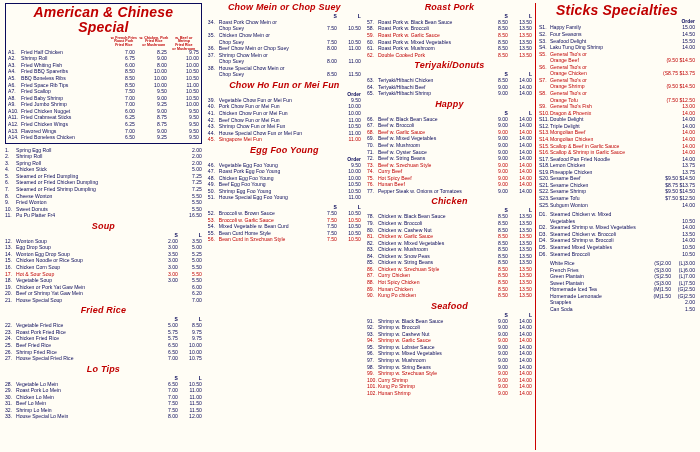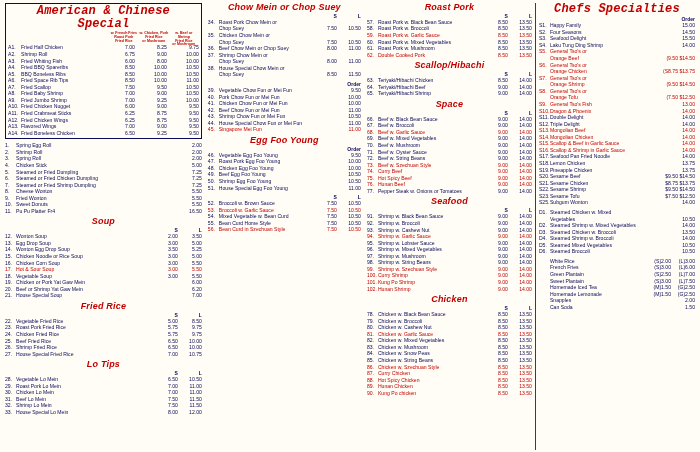--- a/index.html
+++ b/index.html
@@ -22,21 +22,21 @@
   .sec { margin-bottom:3px; }
 
   .sec-title {
     text-align:center;
     font-weight:bold;
     font-style:italic;
     color:#c00000;
     letter-spacing:.2px;
     line-height:1.1;
   }
-  .t-big { font-size:12px;font-family:Liberation Mono, monospace; }
+  .t-big { font-size:14px; }
   .t-med { font-size:9px; }
 
   .boxed {
     border:1.2px solid #0a0a5a;
     padding:1px 2px 2px 2px;
   }
   .boxed .sec-title { margin-bottom:1px; }
 
   .hdr-row {
     display:flex; justify-content:flex-end; gap:0;
@@ -483,20 +483,21 @@
           <li>
             <span class="no"></span>
             <span class="nm">Chop Suey</span>
             <span class="pr2">8.50</span>
             <span class="pr2">11.50</span>
           </li>
         </ul>
     </div>
 
     <div class="sec">
+      <div class="sec-title t-med">Chow Ho Fun or Mei Fun</div>
       <div class="order-lbl">Order</div>
       <ul class="items" id="list-chow_ho_fun">
           <li>
             <span class="no">39.</span>
             <span class="nm">Vegetable Chow Fun or Mei Fun</span>
             <span class="pr2">9.50</span>
           </li>
           <li>
             <span class="no">40.</span>
             <span class="nm">Pork Chow Fun or Mei Fun</span>
@@ -650,21 +651,21 @@
           <li class="red">
             <span class="no">62.</span>
             <span class="nm">Double Cooked Pork</span>
             <span class="pr2">8.50</span>
             <span class="pr2">13.50</span>
           </li>
         </ul>
     </div>
 
     <div class="sec">
-      <div class="sec-title t-med">Scallop/Hibachi</div>
+      <div class="sec-title t-med">Teriyaki/Donuts</div>
       <div class="sl-head">
           <div class="a">S</div>
           <div class="b">L</div>
         </div>
       <ul class="items" id="list-teriyaki">
           <li>
             <span class="no">63.</span>
             <span class="nm">Teriyaki/Hibachi Chicken</span>
             <span class="pr2">8.50</span>
             <span class="pr2">14.00</span>
@@ -678,21 +679,21 @@
           <li>
             <span class="no">65.</span>
             <span class="nm">Teriyaki/Hibachi Shrimp</span>
             <span class="pr2">9.00</span>
             <span class="pr2">14.00</span>
           </li>
         </ul>
     </div>
 
     <div class="sec">
-      <div class="sec-title t-med">Space</div>
+      <div class="sec-title t-med">Happy</div>
       <div class="sl-head">
           <div class="a">S</div>
           <div class="b">L</div>
         </div>
       <ul class="items" id="list-beef">
           <li>
             <span class="no">66.</span>
             <span class="nm">Beef w. Black Bean Sauce</span>
             <span class="pr2">9.00</span>
             <span class="pr2">14.00</span>
@@ -755,20 +756,108 @@
             <span class="no">76.</span>
             <span class="nm">Hunan Beef</span>
             <span class="pr2">9.00</span>
             <span class="pr2">14.00</span>
           </li>
           <li>
             <span class="no">77.</span>
             <span class="nm">Pepper Steak w. Onions or Tomatoes</span>
             <span class="pr2">9.00</span>
             <span class="pr2">14.00</span>
+          </li>
+        </ul>
+    </div>
+
+    <div class="sec">
+      <div class="sec-title t-med">Chicken</div>
+      <div class="sl-head">
+          <div class="a">S</div>
+          <div class="b">L</div>
+        </div>
+      <ul class="items" id="list-chicken">
+          <li>
+            <span class="no">78.</span>
+            <span class="nm">Chicken w. Black Bean Sauce</span>
+            <span class="pr2">8.50</span>
+            <span class="pr2">13.50</span>
+          </li>
+          <li>
+            <span class="no">79.</span>
+            <span class="nm">Chicken w. Broccoli</span>
+            <span class="pr2">8.50</span>
+            <span class="pr2">13.50</span>
+          </li>
+          <li>
+            <span class="no">80.</span>
+            <span class="nm">Chicken w. Cashew Nut</span>
+            <span class="pr2">8.50</span>
+            <span class="pr2">13.50</span>
+          </li>
+          <li class="red">
+            <span class="no">81.</span>
+            <span class="nm">Chicken w. Garlic Sauce</span>
+            <span class="pr2">8.50</span>
+            <span class="pr2">13.50</span>
+          </li>
+          <li>
+            <span class="no">82.</span>
+            <span class="nm">Chicken w. Mixed Vegetables</span>
+            <span class="pr2">8.50</span>
+            <span class="pr2">13.50</span>
+          </li>
+          <li>
+            <span class="no">83.</span>
+            <span class="nm">Chicken w. Mushroom</span>
+            <span class="pr2">8.50</span>
+            <span class="pr2">13.50</span>
+          </li>
+          <li>
+            <span class="no">84.</span>
+            <span class="nm">Chicken w. Snow Peas</span>
+            <span class="pr2">8.50</span>
+            <span class="pr2">13.50</span>
+          </li>
+          <li>
+            <span class="no">85.</span>
+            <span class="nm">Chicken w. String Beans</span>
+            <span class="pr2">8.50</span>
+            <span class="pr2">13.50</span>
+          </li>
+          <li class="red">
+            <span class="no">86.</span>
+            <span class="nm">Chicken w. Szechuan Style</span>
+            <span class="pr2">8.50</span>
+            <span class="pr2">13.50</span>
+          </li>
+          <li class="red">
+            <span class="no">87.</span>
+            <span class="nm">Curry Chicken</span>
+            <span class="pr2">8.50</span>
+            <span class="pr2">13.50</span>
+          </li>
+          <li class="red">
+            <span class="no">88.</span>
+            <span class="nm">Hot Spicy Chicken</span>
+            <span class="pr2">8.50</span>
+            <span class="pr2">13.50</span>
+          </li>
+          <li class="red">
+            <span class="no">89.</span>
+            <span class="nm">Hunan Chicken</span>
+            <span class="pr2">8.50</span>
+            <span class="pr2">13.50</span>
+          </li>
+          <li class="red">
+            <span class="no">90.</span>
+            <span class="nm">Kung Po chicken</span>
+            <span class="pr2">8.50</span>
+            <span class="pr2">13.50</span>
           </li>
         </ul>
     </div>
 
     <div class="sec">
       <div class="sec-title t-med">Seafood</div>
       <div class="sl-head">
           <div class="a">S</div>
           <div class="b">L</div>
         </div>
@@ -841,114 +930,26 @@
           </li>
           <li class="red">
             <span class="no">102.</span>
             <span class="nm">Hunan Shrimp</span>
             <span class="pr2">9.00</span>
             <span class="pr2">14.00</span>
           </li>
         </ul>
     </div>
 
-    <div class="sec">
-      <div class="sec-title t-med">Chicken</div>
-      <div class="sl-head">
-          <div class="a">S</div>
-          <div class="b">L</div>
-        </div>
-      <ul class="items" id="list-chicken">
-          <li>
-            <span class="no">78.</span>
-            <span class="nm">Chicken w. Black Bean Sauce</span>
-            <span class="pr2">8.50</span>
-            <span class="pr2">13.50</span>
-          </li>
-          <li>
-            <span class="no">79.</span>
-            <span class="nm">Chicken w. Broccoli</span>
-            <span class="pr2">8.50</span>
-            <span class="pr2">13.50</span>
-          </li>
-          <li>
-            <span class="no">80.</span>
-            <span class="nm">Chicken w. Cashew Nut</span>
-            <span class="pr2">8.50</span>
-            <span class="pr2">13.50</span>
-          </li>
-          <li class="red">
-            <span class="no">81.</span>
-            <span class="nm">Chicken w. Garlic Sauce</span>
-            <span class="pr2">8.50</span>
-            <span class="pr2">13.50</span>
-          </li>
-          <li>
-            <span class="no">82.</span>
-            <span class="nm">Chicken w. Mixed Vegetables</span>
-            <span class="pr2">8.50</span>
-            <span class="pr2">13.50</span>
-          </li>
-          <li>
-            <span class="no">83.</span>
-            <span class="nm">Chicken w. Mushroom</span>
-            <span class="pr2">8.50</span>
-            <span class="pr2">13.50</span>
-          </li>
-          <li>
-            <span class="no">84.</span>
-            <span class="nm">Chicken w. Snow Peas</span>
-            <span class="pr2">8.50</span>
-            <span class="pr2">13.50</span>
-          </li>
-          <li>
-            <span class="no">85.</span>
-            <span class="nm">Chicken w. String Beans</span>
-            <span class="pr2">8.50</span>
-            <span class="pr2">13.50</span>
-          </li>
-          <li class="red">
-            <span class="no">86.</span>
-            <span class="nm">Chicken w. Szechuan Style</span>
-            <span class="pr2">8.50</span>
-            <span class="pr2">13.50</span>
-          </li>
-          <li class="red">
-            <span class="no">87.</span>
-            <span class="nm">Curry Chicken</span>
-            <span class="pr2">8.50</span>
-            <span class="pr2">13.50</span>
-          </li>
-          <li class="red">
-            <span class="no">88.</span>
-            <span class="nm">Hot Spicy Chicken</span>
-            <span class="pr2">8.50</span>
-            <span class="pr2">13.50</span>
-          </li>
-          <li class="red">
-            <span class="no">89.</span>
-            <span class="nm">Hunan Chicken</span>
-            <span class="pr2">8.50</span>
-            <span class="pr2">13.50</span>
-          </li>
-          <li class="red">
-            <span class="no">90.</span>
-            <span class="nm">Kung Po chicken</span>
-            <span class="pr2">8.50</span>
-            <span class="pr2">13.50</span>
-          </li>
-        </ul>
-    </div>
-
   </div>
 
   <div class="col col4">
 
     <div class="sec">
-      <div class="sec-title t-big">Chefs Specialties</div>
+      <div class="sec-title t-big">Sticks Specialties</div>
       <div class="order-lbl">Order</div>
       <ul class="items" id="list-chefs">
           <li>
             <span class="no">S1.</span>
             <span class="nm">Happy Family</span>
             <span class="pr2">15.00</span>
           </li>
           <li>
             <span class="no">S2.</span>
             <span class="nm">Four Seasons</span>

